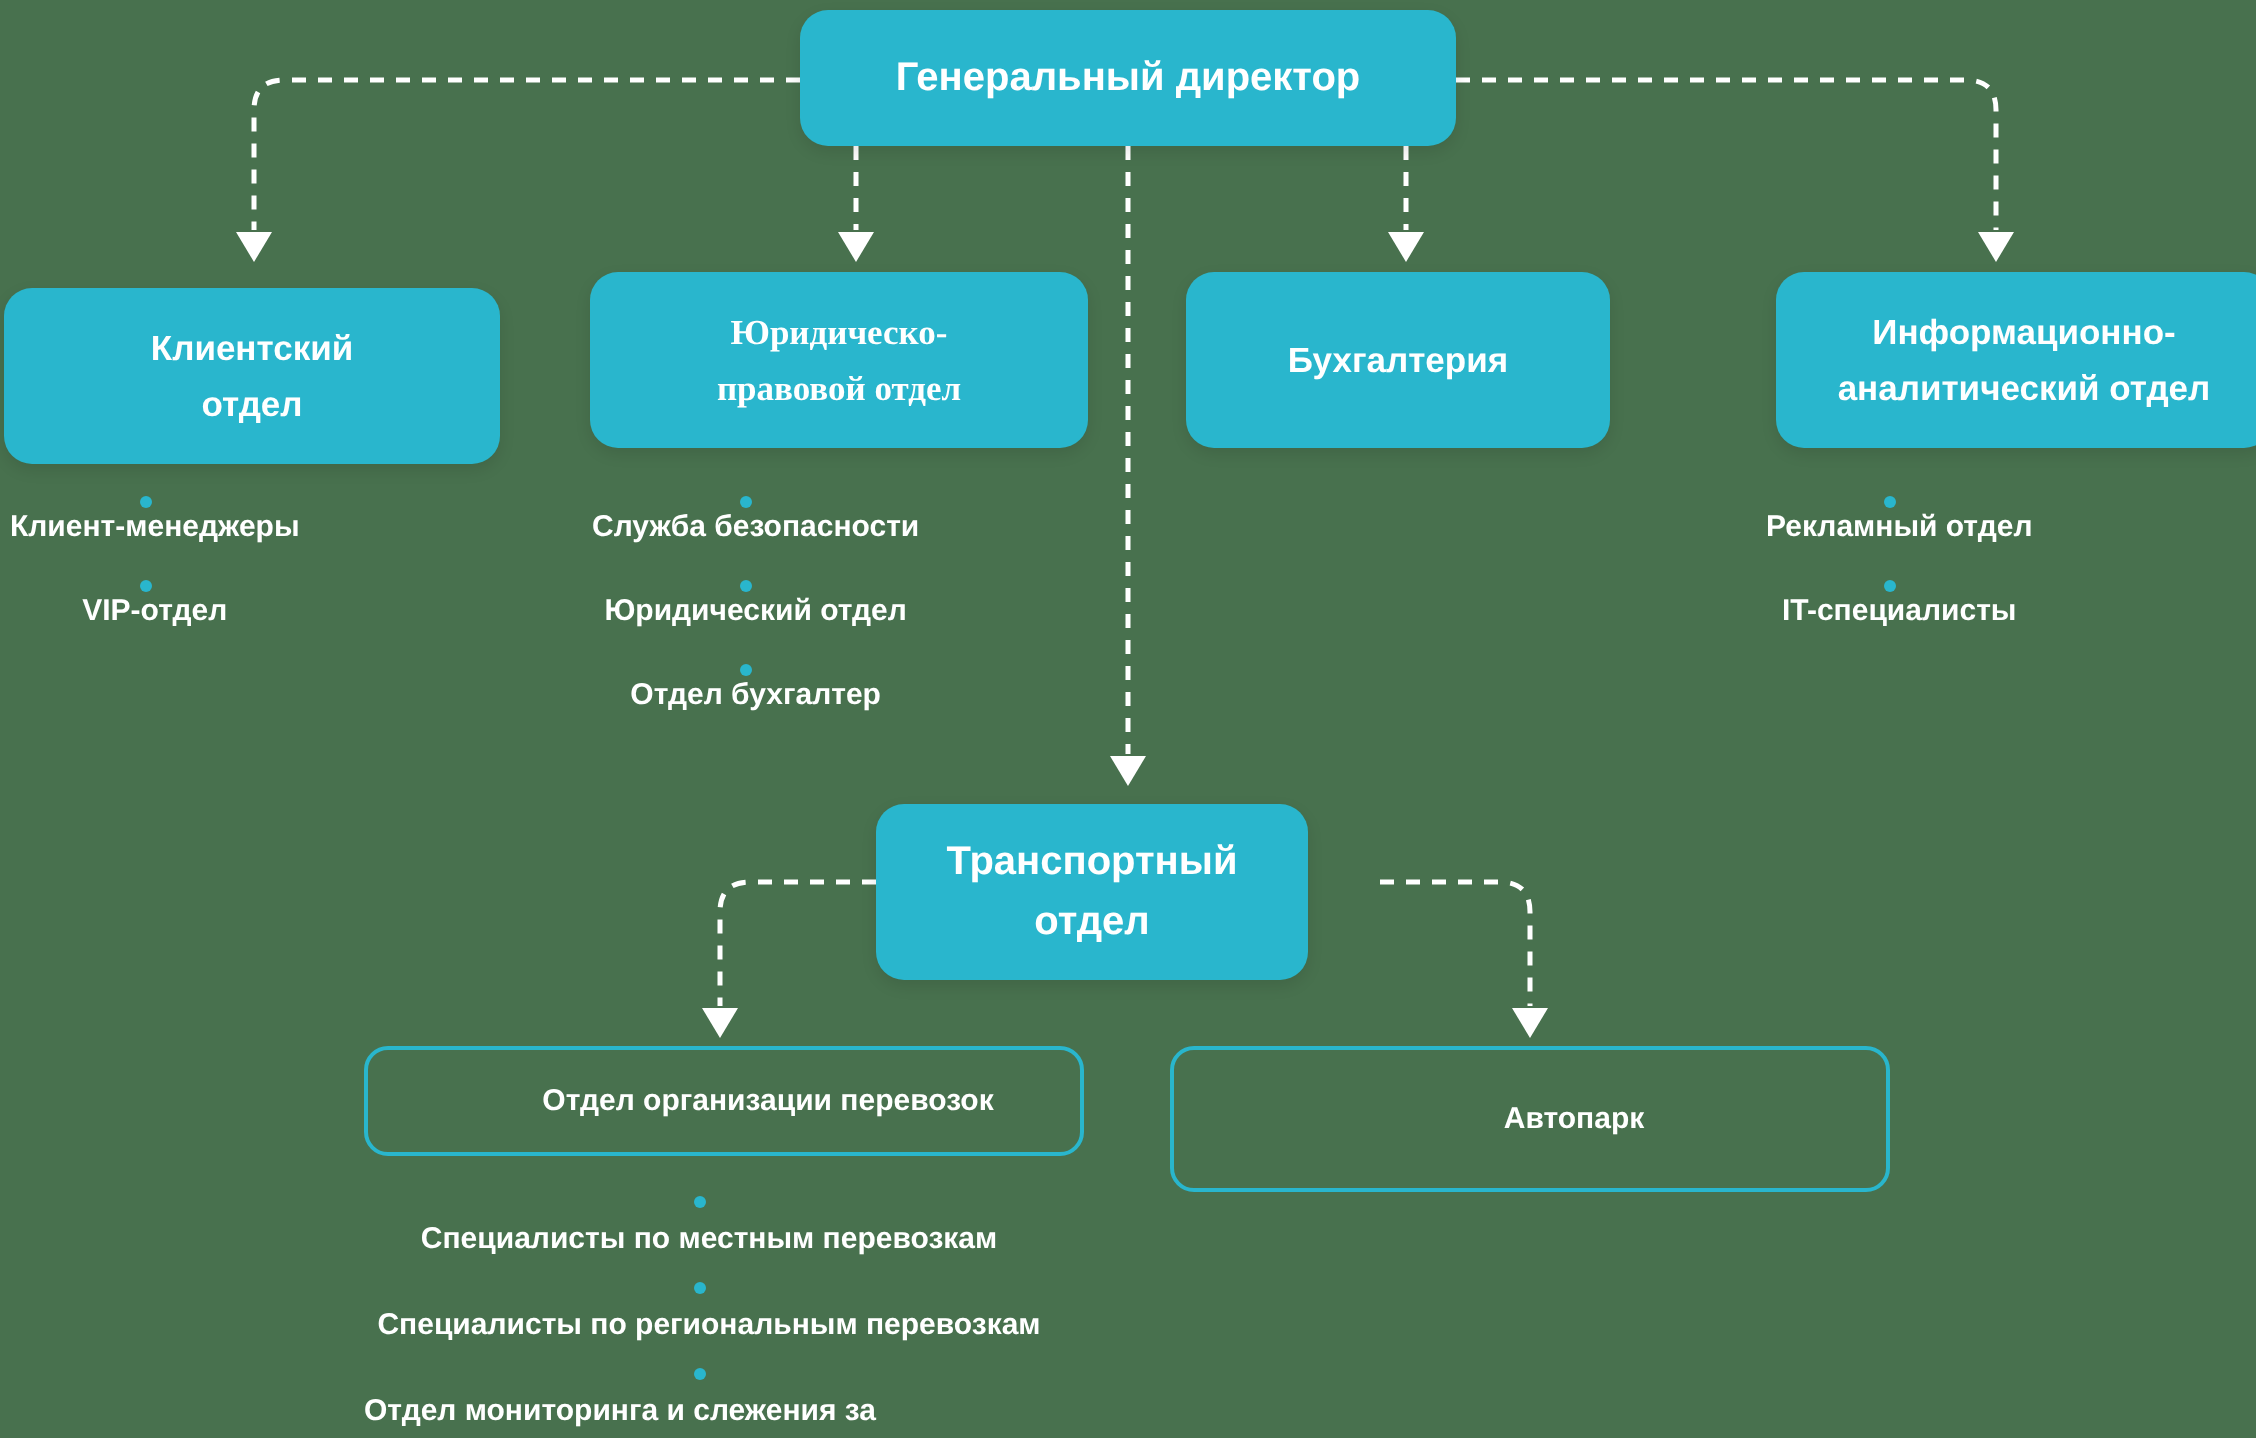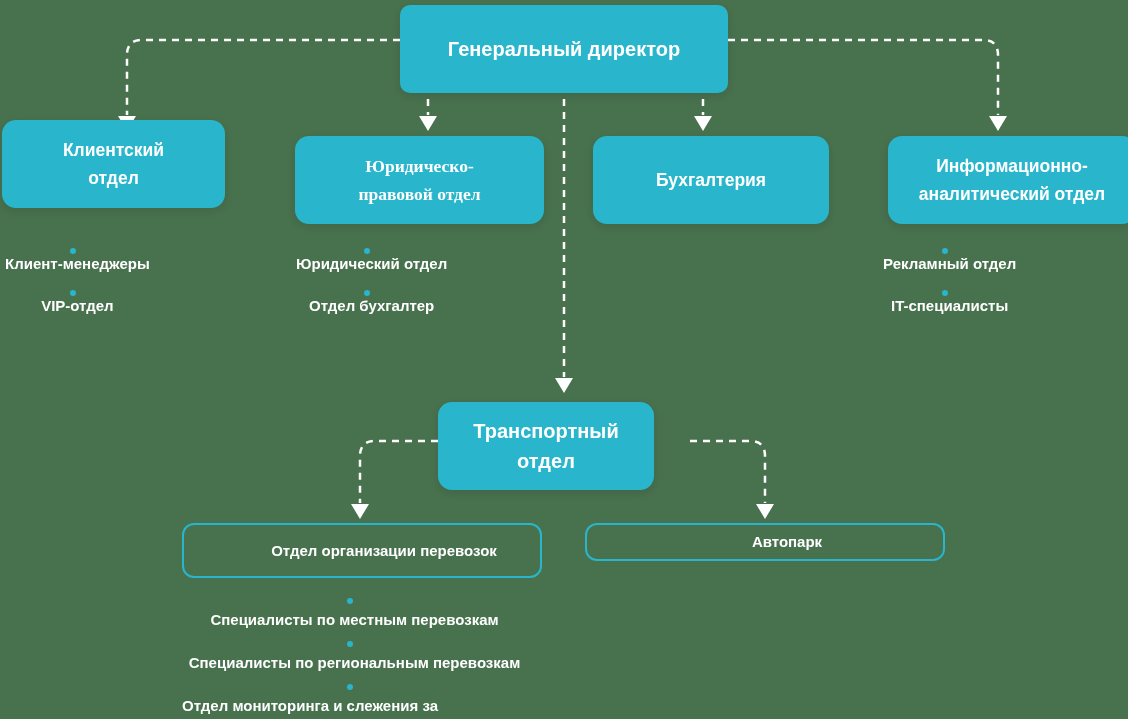--- a/index.html
+++ b/index.html
@@ -79,52 +79,56 @@
       <path d="M118,116 L136,116 L127,131 Z"></path>
       <path d="M989,116 L1007,116 L998,131 Z"></path>
       <path d="M419,116 L437,116 L428,131 Z"></path>
       <path d="M694,116 L712,116 L703,131 Z"></path>
       <path d="M555,378 L573,378 L564,393 Z"></path>
       <path d="M351,504 L369,504 L360,519 Z"></path>
       <path d="M756,504 L774,504 L765,519 Z"></path>
     </g>
   </svg>
 
-  <div class="node filled" style="left:400px; top:5px; width:328px; height:88px;border-radius:10px;">
+  <div class="node filled" style="left:400px; top:5px; width:328px; height:68px;">
     <span class="node-title t-xl">Генеральный директор</span>
   </div>
 
-  <div class="node filled" style="left:2px; top:120px; width:223px; height:88px;">
+  <div class="node filled" style="left:2px; top:144px; width:248px; height:88px;">
     <span class="node-title t-lg">Клиентский
 отдел</span>
   </div>
   <div class="node filled" style="left:295px; top:136px; width:249px; height:88px;font-family:Liberation Serif, serif;">
     <span class="node-title t-lg">Юридическо-
 правовой отдел</span>
   </div>
-  <div class="node filled" style="left:593px; top:136px; width:236px; height:88px;">
+  <div class="node filled" style="left:593px; top:136px; width:212px; height:88px;">
     <span class="node-title t-lg">Бухгалтерия</span>
   </div>
   <div class="node filled" style="left:888px; top:136px; width:248px; height:88px;">
     <span class="node-title t-lg">Информационно-
 аналитический отдел</span>
   </div>
 
   <div class="list" style="left:5px; top:248px;">
     <div class="list-item">
       <span class="bullet"></span>
       <span class="item-text">Клиент-менеджеры</span>
     </div>
     <div class="list-item">
       <span class="bullet"></span>
       <span class="item-text">VIP-отдел</span>
     </div>
   </div>
 
   <div class="list" style="left:296px; top:248px;">
+    <div class="list-item">
+      <span class="bullet"></span>
+      <span class="item-text">Служба безопасности</span>
+    </div>
     <div class="list-item">
       <span class="bullet"></span>
       <span class="item-text">Юридический отдел</span>
     </div>
     <div class="list-item">
       <span class="bullet"></span>
       <span class="item-text">Отдел бухгалтер</span>
     </div>
   </div>
 
@@ -141,21 +145,21 @@
   </div>
 
   <div class="node filled" style="left:438px; top:402px; width:216px; height:88px;">
     <span class="node-title t-xl">Транспортный
 отдел</span>
   </div>
 
   <div class="node outlined" style="left:182px; top:523px; width:360px; height:55px;">
     <span class="node-title t-md">Отдел организации перевозок</span>
   </div>
-  <div class="node outlined" style="left:585px; top:523px; width:360px; height:38px;">
+  <div class="node outlined" style="left:585px; top:523px; width:360px; height:73px;">
     <span class="node-title t-md">Автопарк</span>
   </div>
 
   <div class="list sub" style="left:182px; top:598px;">
     <div class="list-item">
       <span class="bullet"></span>
       <span class="item-text">Специалисты по местным перевозкам</span>
     </div>
     <div class="list-item">
       <span class="bullet"></span>

